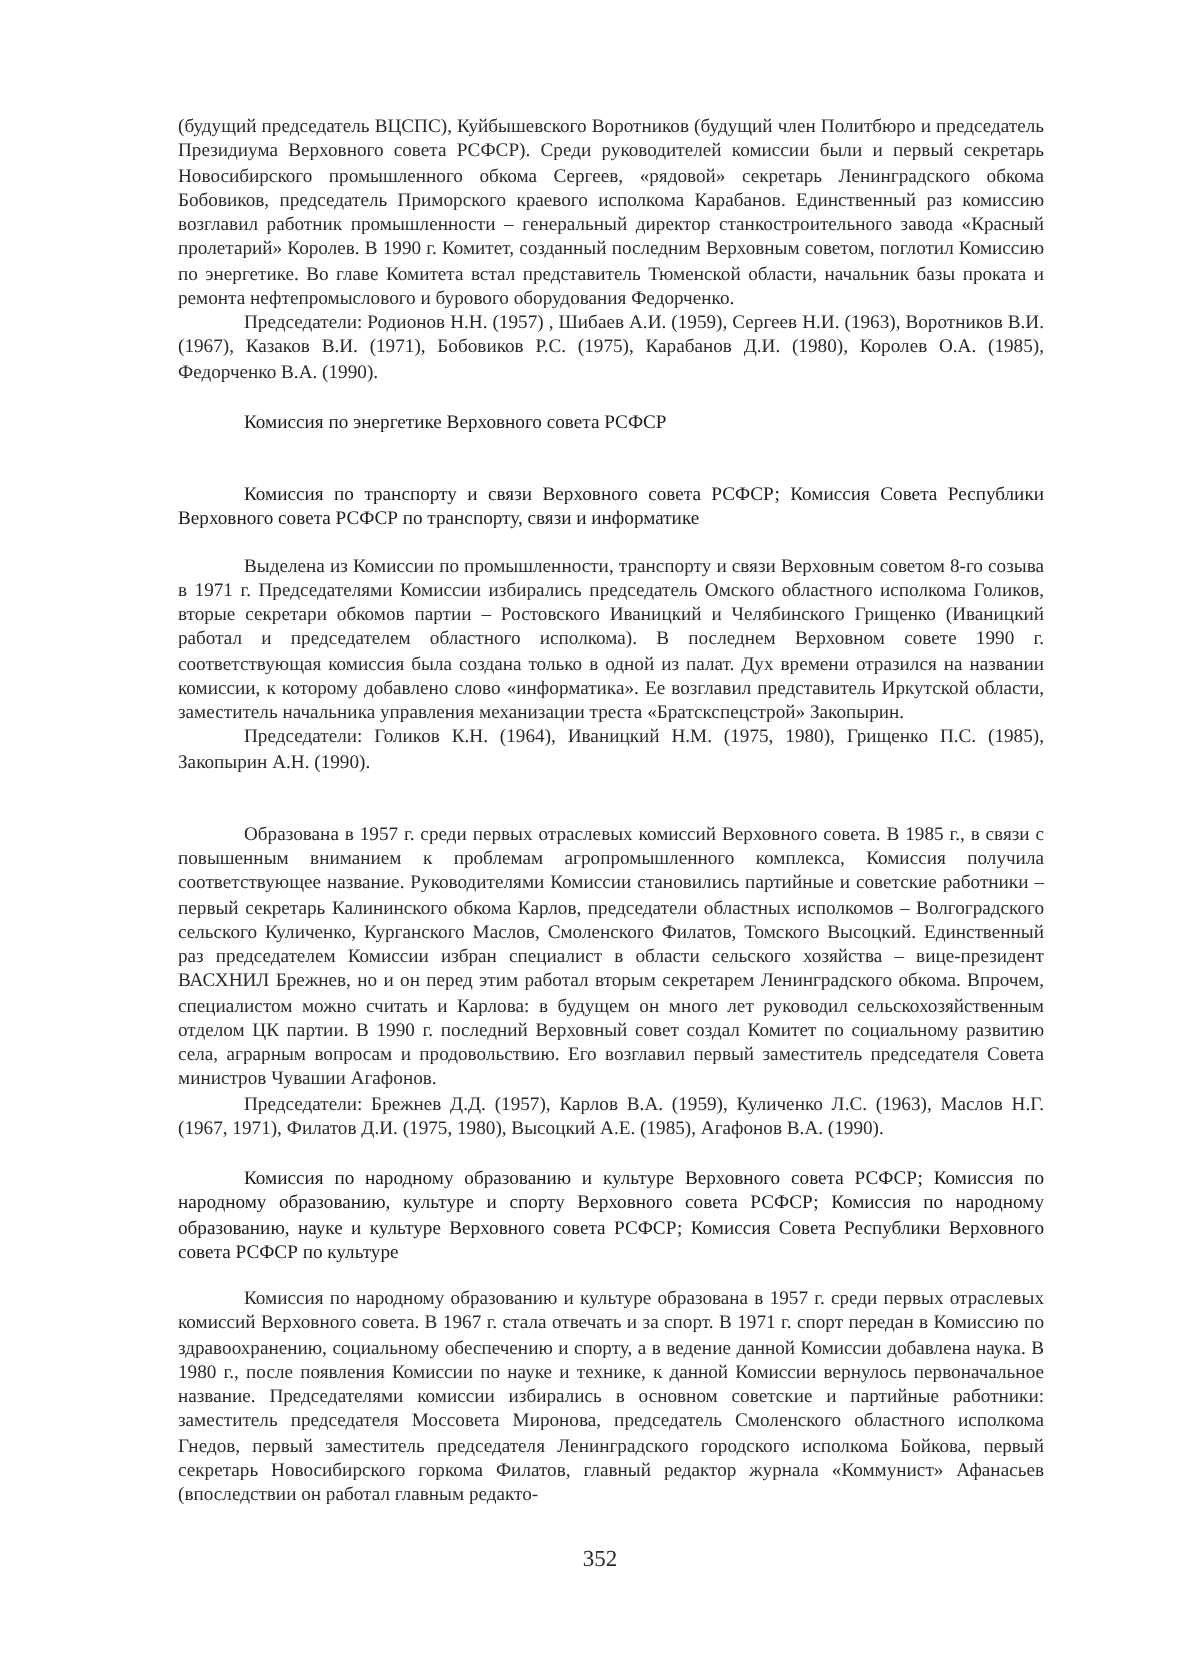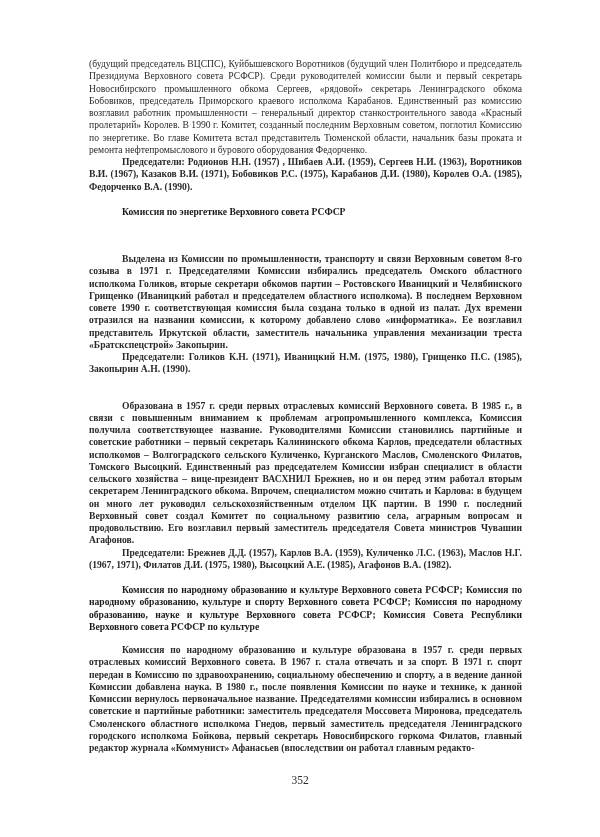--- a/index.html
+++ b/index.html
@@ -3,22 +3,22 @@
 <meta charset="utf-8">
 <style>
   html, body { margin: 0; padding: 0; background: #ffffff; }
   body { width: 600px; height: 837px; overflow: hidden; position: relative; }
   .page {
     position: absolute; left: 89px; top: 58px; width: 433px;
     font-family: "Liberation Serif", serif; font-size: 9.6px; line-height: 12.25px;
     color: #2a2a2a; text-align: justify;
   }
   .p { margin: 0; }
-  .indent { text-indent: 33px; font-weight: bold; }
-  .heading { font-weight: bold; color: #1a1a1a; text-indent: 33px; margin: 0; }
+  .indent { text-indent: 33px; }
+  .heading { font-weight: normal; color: #1a1a1a; text-indent: 33px; margin: 0; }
   .gap-sm { height: 11px; }
   .gap-md { height: 13px; }
   .pagenum {
     position: absolute; left: 0; width: 600px; top: 774px; text-align: center;
     font-family: "Liberation Serif", serif; font-size: 11.5px; color: #2a2a2a;
   }
 </style>
 </head>
 <body>
 
@@ -32,31 +32,32 @@
   <div class="gap-md"></div>
 
   <div>
     <p class="heading">Комиссия по энергетике Верховного совета РСФСР</p>
     <div class="gap-sm"></div>
   </div>
 
   <div class="gap-md"></div>
 
   <div>
+    <p class="heading">Комиссия по транспорту и связи Верховного совета РСФСР; Комиссия Совета Республики Верховного совета РСФСР по транспорту, связи и информатике</p>
     <div class="gap-sm"></div>
     <p class="p indent">Выделена из Комиссии по промышленности, транспорту и связи Верховным советом 8-го созыва в 1971 г. Председателями Комиссии избирались председатель Омского областного исполкома Голиков, вторые секретари обкомов партии – Ростовского Иваницкий и Челябинского Грищенко (Иваницкий работал и председателем областного исполкома). В последнем Верховном совете 1990 г. соответствующая комиссия была создана только в одной из палат. Дух времени отразился на названии комиссии, к которому добавлено слово «информатика». Ее возглавил представитель Иркутской области, заместитель начальника управления механизации треста «Братскспецстрой» Закопырин.</p>
-    <p class="p indent">Председатели: Голиков К.Н. (1971), Иваницкий Н.М. (1975, 1980), Грищенко П.С. (1985), Закопырин А.Н. (1990).</p>
+    <p class="p indent">Председатели: Голиков К.Н. (1964), Иваницкий Н.М. (1975, 1980), Грищенко П.С. (1985), Закопырин А.Н. (1990).</p>
   </div>
 
   <div class="gap-md"></div>
 
   <div>
     <div class="gap-sm"></div>
     <p class="p indent">Образована в 1957 г. среди первых отраслевых комиссий Верховного совета. В 1985 г., в связи с повышенным вниманием к проблемам агропромышленного комплекса, Комиссия получила соответствующее название. Руководителями Комиссии становились партийные и советские работники – первый секретарь Калининского обкома Карлов, председатели областных исполкомов – Волгоградского сельского Куличенко, Курганского Маслов, Смоленского Филатов, Томского Высоцкий. Единственный раз председателем Комиссии избран специалист в области сельского хозяйства – вице-президент ВАСХНИЛ Брежнев, но и он перед этим работал вторым секретарем Ленинградского обкома. Впрочем, специалистом можно считать и Карлова: в будущем он много лет руководил сельскохозяйственным отделом ЦК партии. В 1990 г. последний Верховный совет создал Комитет по социальному развитию села, аграрным вопросам и продовольствию. Его возглавил первый заместитель председателя Совета министров Чувашии Агафонов.</p>
-    <p class="p indent">Председатели: Брежнев Д.Д. (1957), Карлов В.А. (1959), Куличенко Л.С. (1963), Маслов Н.Г. (1967, 1971), Филатов Д.И. (1975, 1980), Высоцкий А.Е. (1985), Агафонов В.А. (1982).</p>
+    <p class="p indent">Председатели: Брежнев Д.Д. (1957), Карлов В.А. (1959), Куличенко Л.С. (1963), Маслов Н.Г. (1967, 1971), Филатов Д.И. (1975, 1980), Высоцкий А.Е. (1985), Агафонов В.А. (1990).</p>
   </div>
 
   <div class="gap-md"></div>
 
   <div>
     <p class="heading">Комиссия по народному образованию и культуре Верховного совета РСФСР; Комиссия по народному образованию, культуре и спорту Верховного совета РСФСР; Комиссия по народному образованию, науке и культуре Верховного совета РСФСР; Комиссия Совета Республики Верховного совета РСФСР по культуре</p>
     <div class="gap-sm"></div>
     <p class="p indent">Комиссия по народному образованию и культуре образована в 1957 г. среди первых отраслевых комиссий Верховного совета. В 1967 г. стала отвечать и за спорт. В 1971 г. спорт передан в Комиссию по здравоохранению, социальному обеспечению и спорту, а в ведение данной Комиссии добавлена наука. В 1980 г., после появления Комиссии по науке и технике, к данной Комиссии вернулось первоначальное название. Председателями комиссии избирались в основном советские и партийные работники: заместитель председателя Моссовета Миронова, председатель Смоленского областного исполкома Гнедов, первый заместитель председателя Ленинградского городского исполкома Бойкова, первый секретарь Новосибирского горкома Филатов, главный редактор журнала «Коммунист» Афанасьев (впоследствии он работал главным редакто-</p>
   </div>
 </div>

